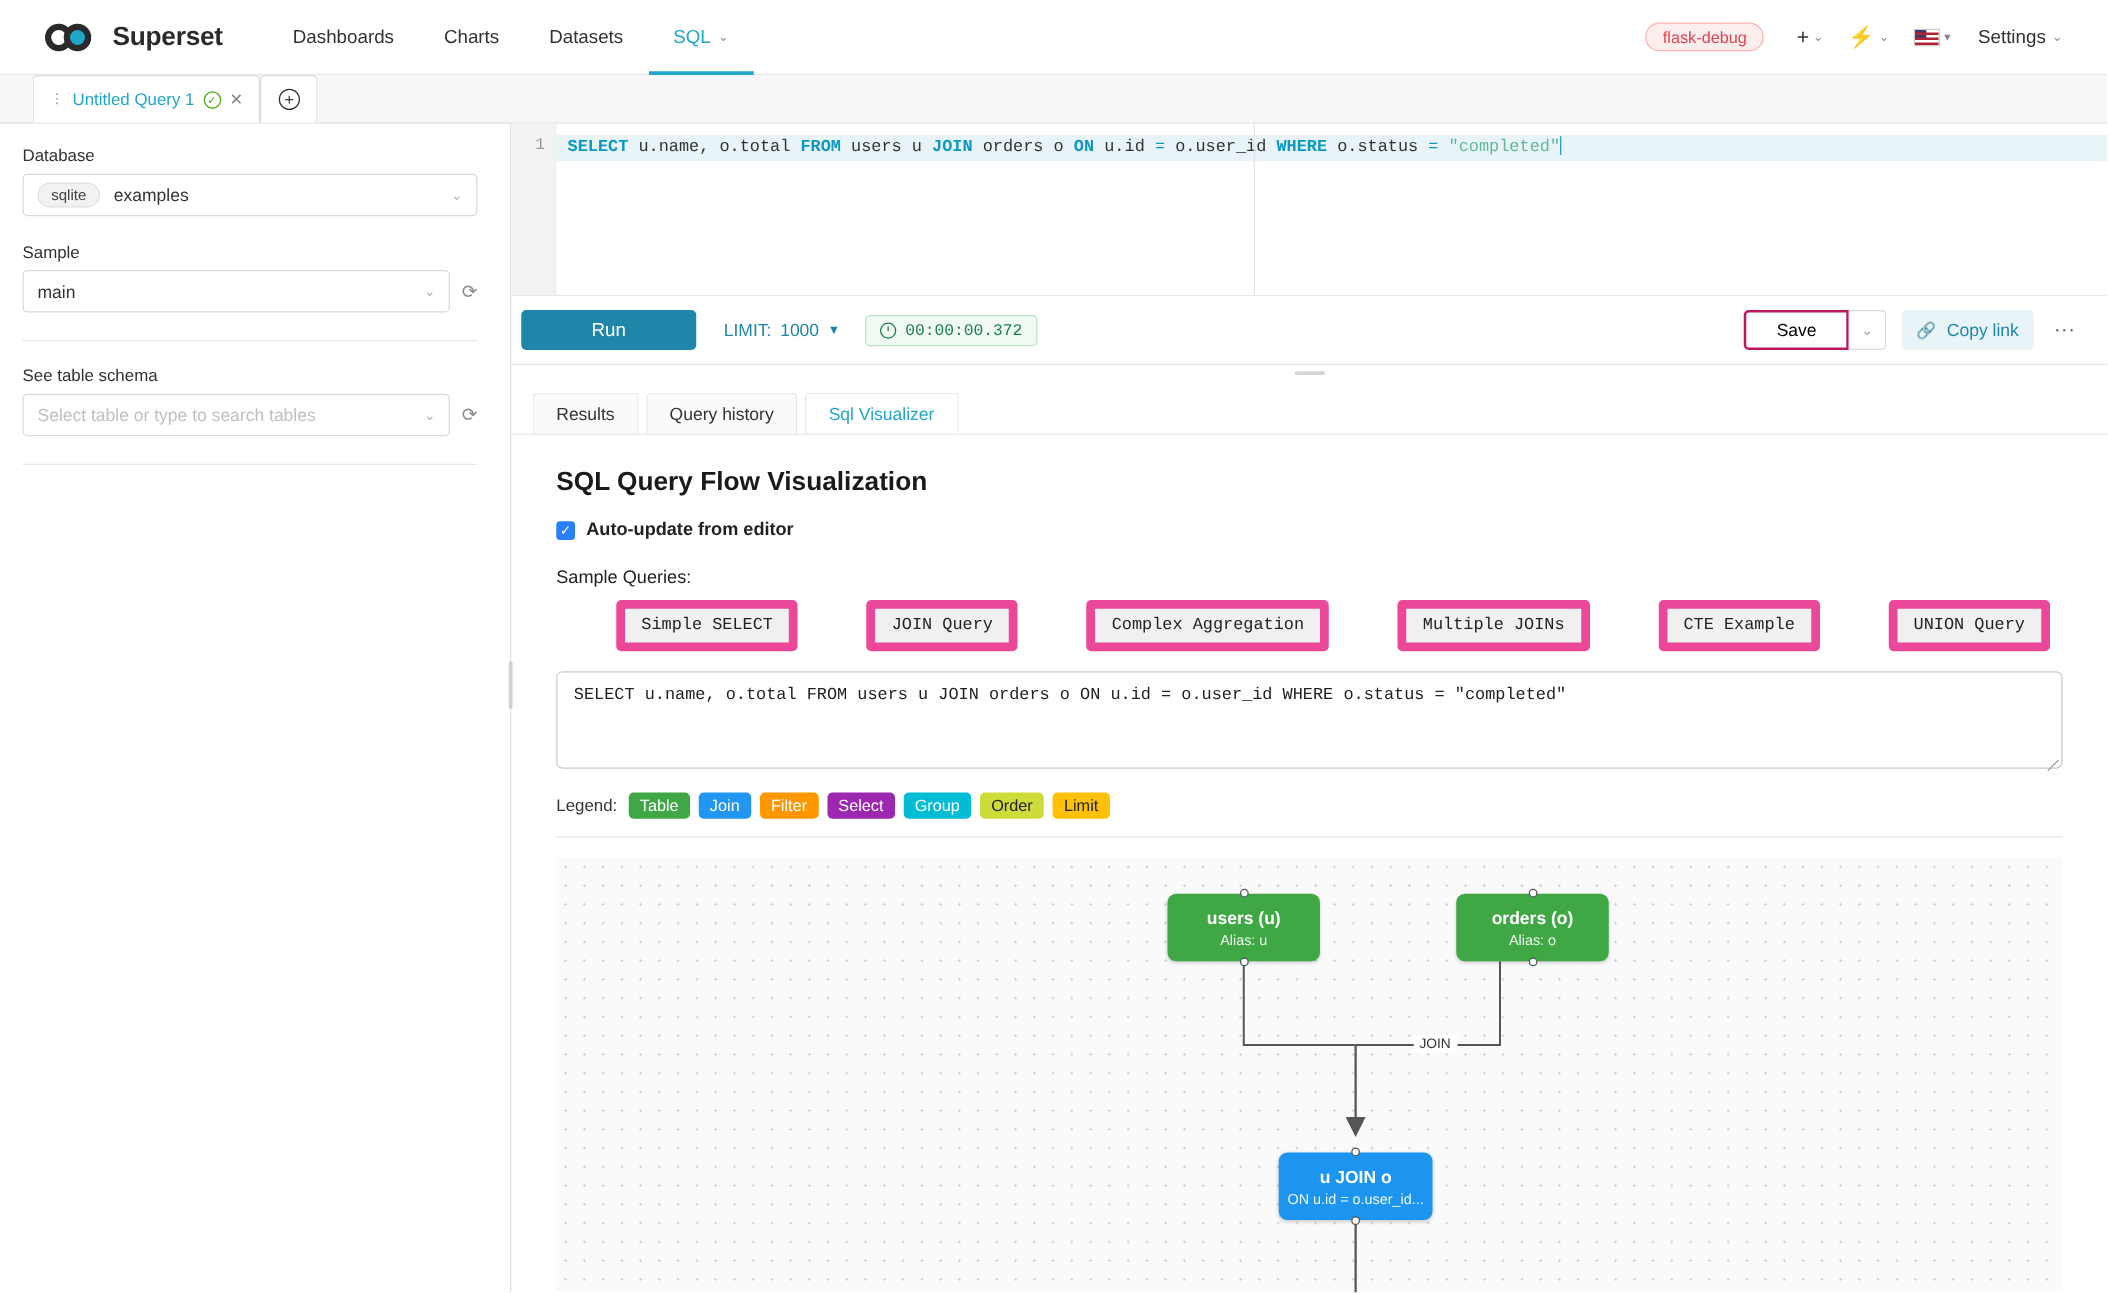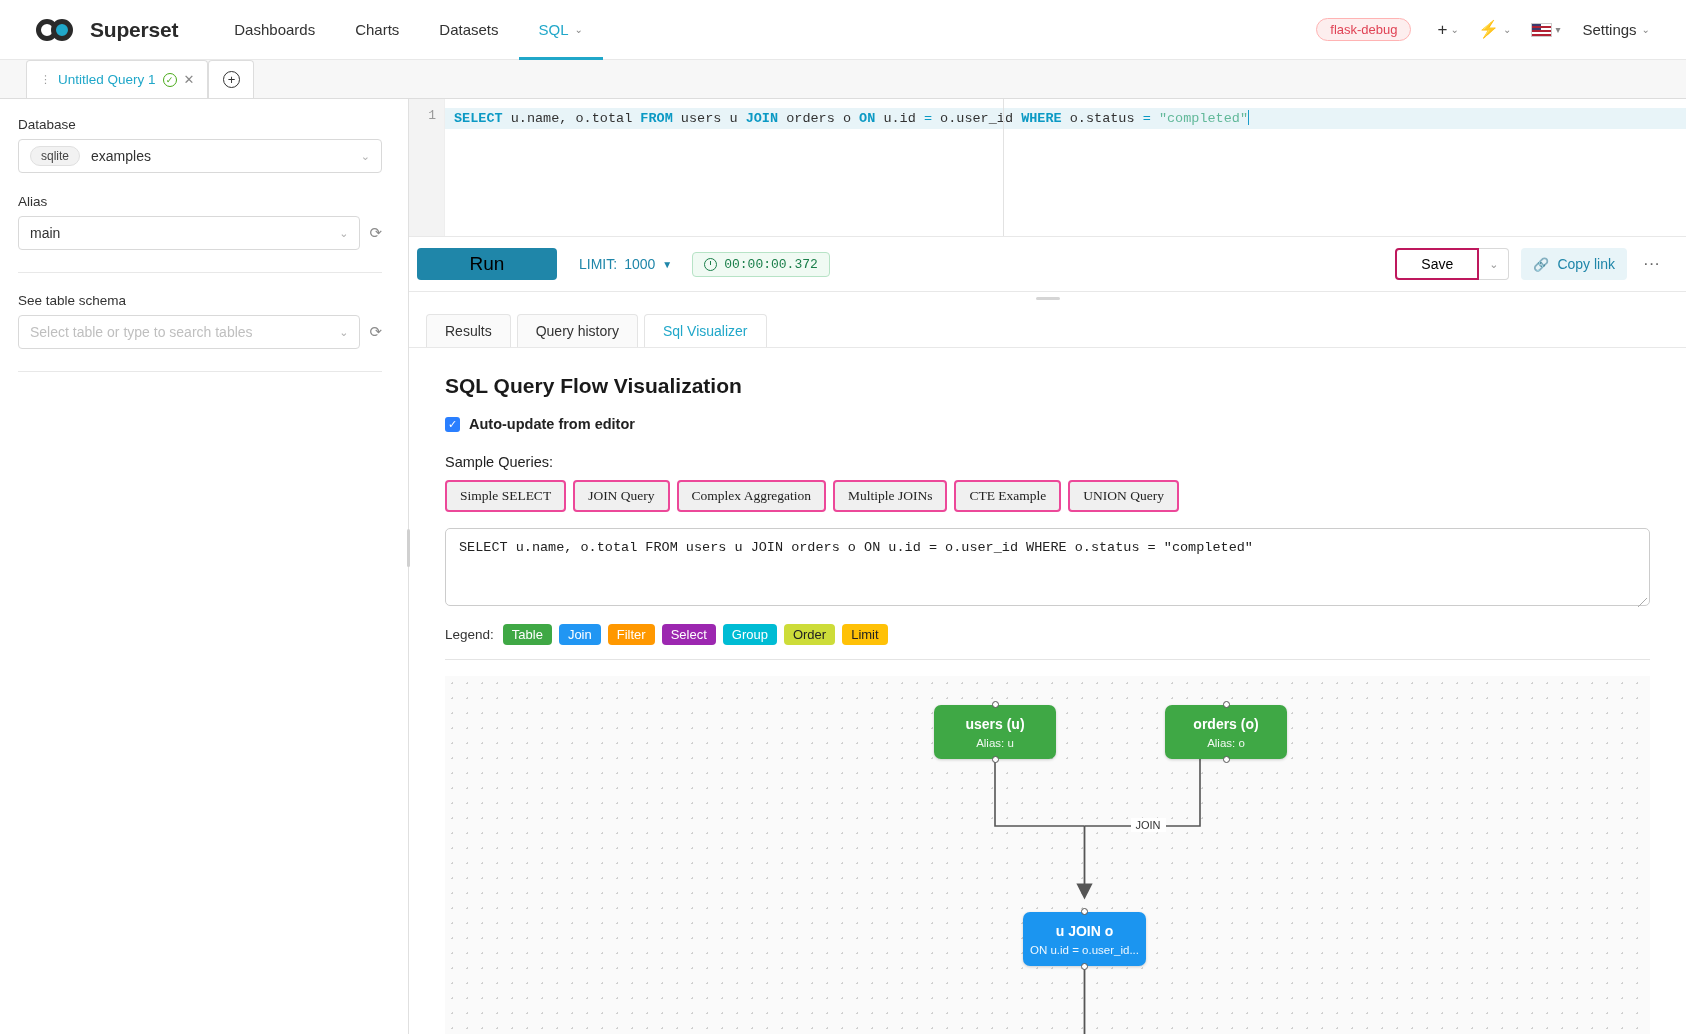--- a/index.html
+++ b/index.html
@@ -130,22 +130,22 @@
   }
   .cursor-col {
     position: absolute; left: 558px; top: 0; bottom: 0; width: 1px; background: #e2e2e2;
   }
 
   .toolbar {
     height: 55px; display: flex; align-items: center; padding: 0 22px 0 8px;
     background: #fff; border-bottom: 1px solid #e8e8e8;
   }
   .run-btn {
-    width: 140px; height: 32px; background: #1f86a9; color: #000000; border: none;
-    border-radius: 4px; font-size: 19px; cursor: pointer; font-family: inherit;
+    width: 140px; height: 32px; background: #1f86a9; color: #ffffff; border: none;
+    border-radius: 4px; font-size: 15px; cursor: pointer; font-family: inherit;
   }
   .limit-ctl { display: flex; align-items: center; gap: 7px; margin-left: 22px;
     color: #1f86a9; font-size: 14px; cursor: pointer; }
   .timer-pill {
     margin-left: 20px; border: 1px solid #b7e3c6; background: #f0faf3; color: #1a7e4a;
     border-radius: 4px; padding: 4px 11px; font-size: 13px;
     font-family: "Liberation Mono", monospace; display: flex; align-items: center; gap: 7px;
   }
   .clock {
     width: 13px; height: 13px; border-radius: 50%; border: 1.4px solid #1a7e4a; position: relative;
@@ -191,22 +191,22 @@
   .chk-row { display: flex; align-items: center; gap: 9px; margin-bottom: 22px; }
   .chk {
     width: 15px; height: 15px; border-radius: 3px; background: #2a7fff;
     display: flex; align-items: center; justify-content: center; color: #fff; font-size: 11px;
     cursor: pointer;
   }
   .chk-label { font-size: 14.5px; color: #222; font-weight: bold; }
   .samples-label { font-size: 14.5px; color: #222; margin-bottom: 10px; }
   .samples { display: flex; gap: 7px; margin-bottom: 16px; flex-wrap: wrap; }
   .sample-btn {
-    background: #f0f0f0; border: 2px solid #ec4899; border-radius: 4px; padding: 6px 13px;
-    font-size: 13.5px; color: #222; cursor: pointer; font-family: Liberation Serif, serif;
+    background: #f0f0f0; border: 7px solid #ec4899; border-radius: 4px; padding: 6px 13px;
+    font-size: 13.5px; color: #222; cursor: pointer; font-family: Liberation Mono, monospace; margin-left: 48px;
   }
   .query-ta {
     width: 100%; height: 78px; border: 1px solid #ccc; border-radius: 5px; resize: none;
     padding: 11px 13px; font-family: "Liberation Mono", monospace; font-size: 13.5px;
     color: #222; outline: none;
   }
   .ta-wrap { position: relative; margin-bottom: 14px; }
   .ta-grip {
     position: absolute; right: 3px; bottom: 3px; width: 9px; height: 9px;
     background:
@@ -307,21 +307,21 @@
 <div class="workspace">
 
   <div class="sidebar">
     <div class="field-label">Database</div>
     <div class="select-box mb22">
       <span class="db-chip">sqlite</span>
       <span>examples</span>
       <span class="chev">⌄</span>
     </div>
 
-    <div class="field-label">Alias</div>
+    <div class="field-label">Sample</div>
     <div class="row-with-refresh">
       <div class="select-box">
         <span>main</span>
         <span class="chev">⌄</span>
       </div>
       <span class="refresh-ico">⟳</span>
     </div>
 
     <div class="divider"></div>
 

